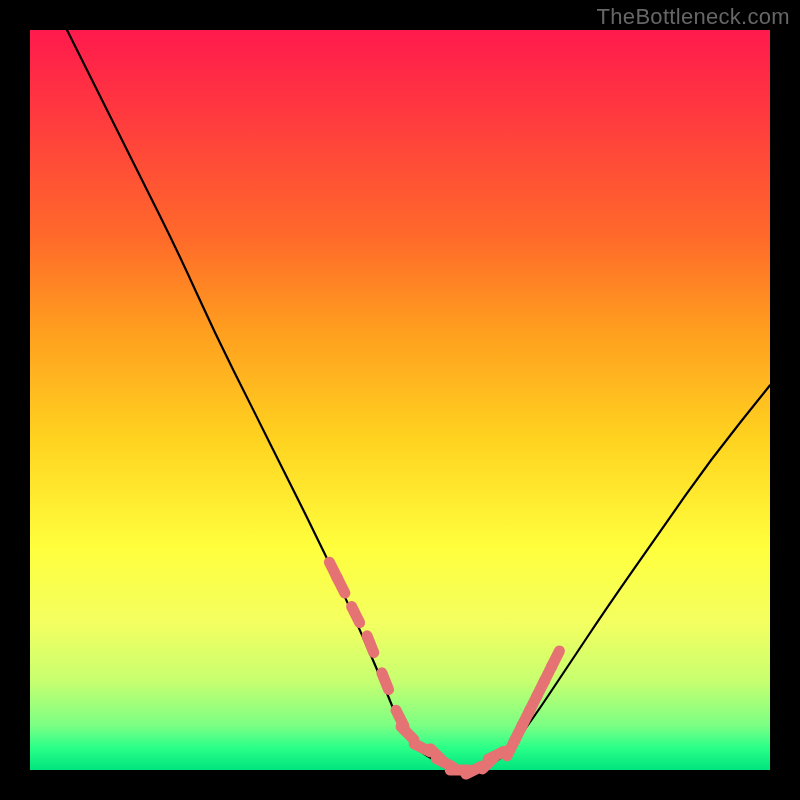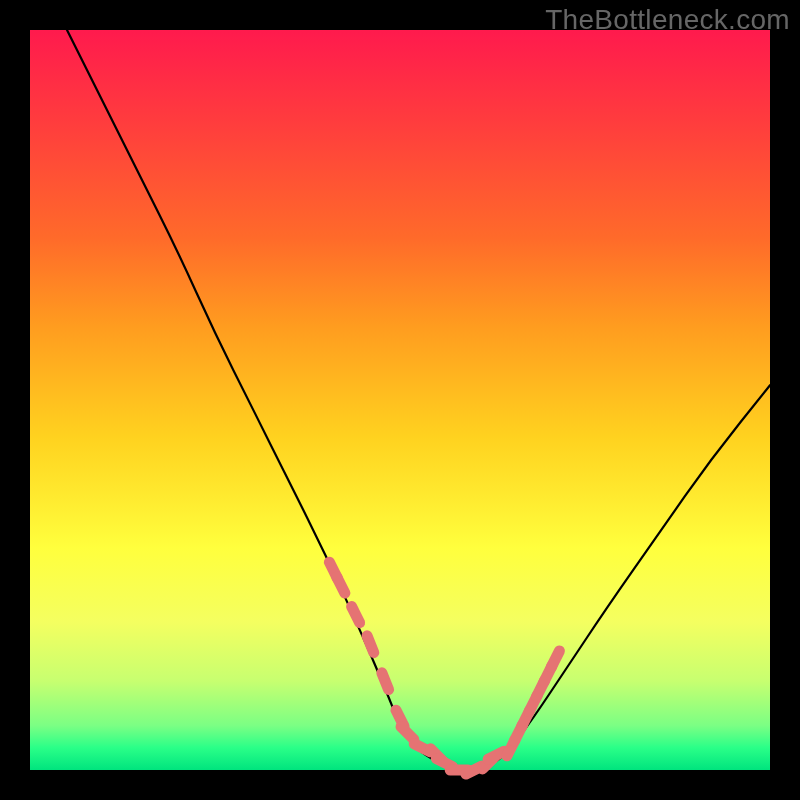--- a/index.html
+++ b/index.html
@@ -36,21 +36,21 @@
       #7bff84 94%,
       #2aff88 97%,
       #00e47e 100%
     );
   }
   .attribution {
     position: absolute;
     top: 4px;
     right: 10px;
     color: #666;
-    font-size: 28px;
+    font-size: 22px;
     font-weight: 500;
     letter-spacing: 0.3px;
     font-family: Arial, sans-serif;
   }
   svg.curve {
     position: absolute;
     left: 0;
     top: 0;
     width: 740px;
     height: 740px;

